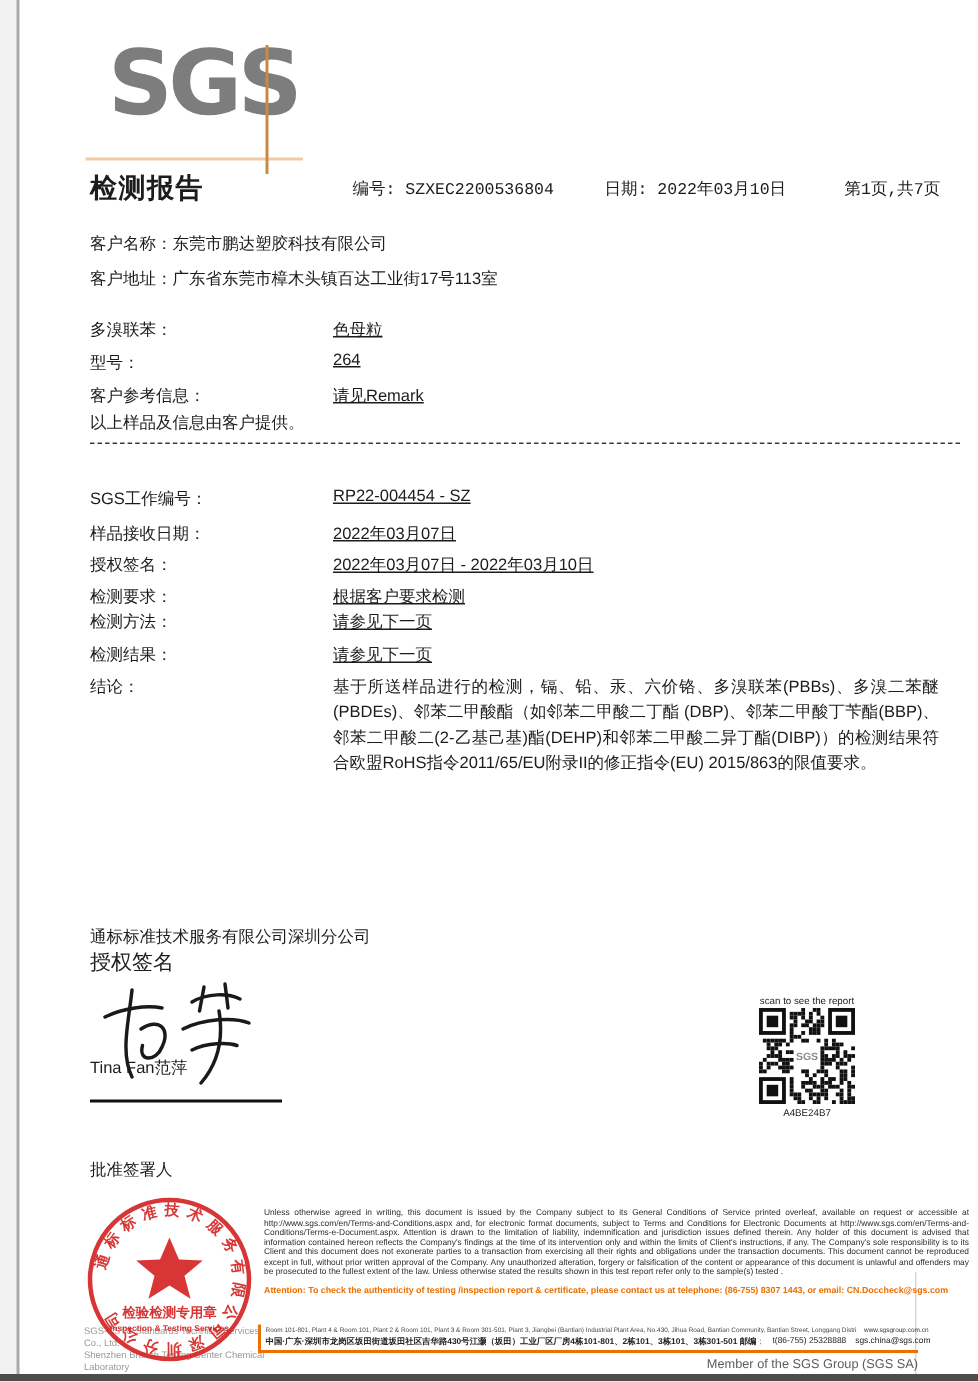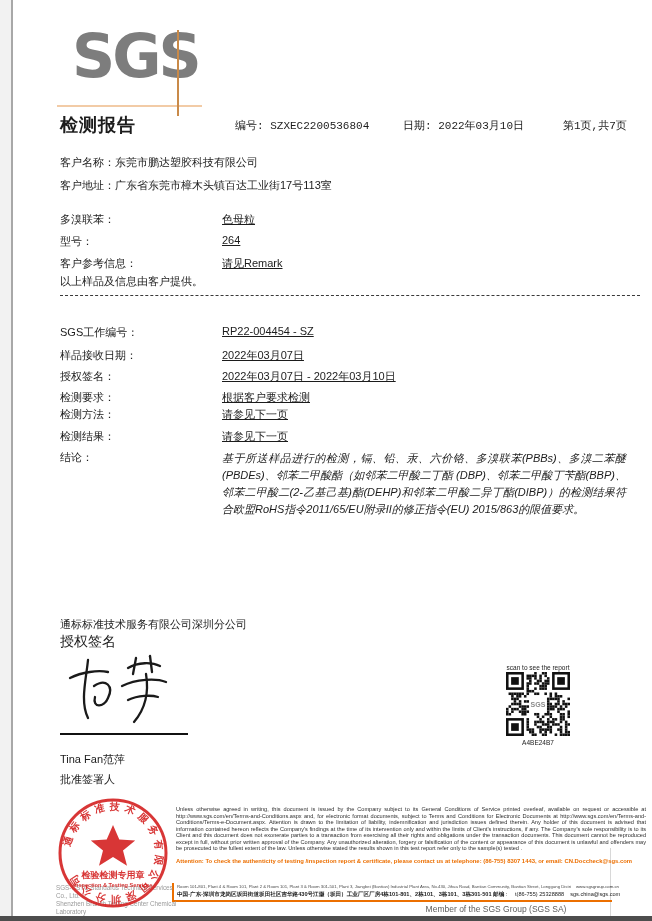--- a/index.html
+++ b/index.html
@@ -24,26 +24,26 @@
   .doc-title { left:60px; top:113px; font-size:18px; font-weight:bold; letter-spacing:1px; }
   .hdr { top:118px; font-size:11px;font-family:Liberation Mono, monospace; }
   
   .row { left:60px; width:580px; font-size:11px; position:absolute; }
   .row .lbl { position:absolute; left:0; white-space:nowrap; }
   .row .val { position:absolute; white-space:nowrap; }
   .v1 { left:55px; }
   .v2 { left:162px;text-decoration:underline; }
   .dash-sep { left:60px; top:295px; width:580px; border-top:1.5px dashed #3a3a3a; }
   .conclusion-text { position:absolute; left:162px; top:0; width:404px; white-space:normal;
-                     line-height:17px; text-align:justify;font-style:italic; }
+                     line-height:17px; text-align:justify; }
   
   .sig-company { left:60px; top:617px; font-size:11px; }
   .sig-auth { left:60px; top:633px; font-size:14px; }
   .sig-line { left:60px; top:733px; width:128px; height:2px; background:#111; }
-  .sig-name { left:60px; top:752px; font-size:11px; }
+  .sig-name { left:60px; top:704px; font-size:11px; }
   .sig-title { left:60px; top:772px; font-size:11px;font-family:Liberation Serif, serif; }
   
   .qr-caption { left:498px; top:664px; width:80px; font-size:6.5px; color:#222; text-align:center; }
   .qr-label { left:506px; top:739px; width:64px; font-size:6.5px; color:#222; text-align:center; }
   
   .stamp-gray { left:56px; top:884px; width:130px; font-size:6.3px; color:#9a9a9a; line-height:1.25; z-index:1; }
   .stamp-svg { left:54px; top:794px; z-index:2; }
   .disclaimer { left:176px; top:806px; width:470px; font-size:5.6px; line-height:1.17;
                 color:#2e2e2e; text-align:justify; }
   .attention { left:176px; top:858px; width:470px; font-size:5.9px; font-weight:bold;
@@ -52,21 +52,21 @@
   .addr1 { left:177px; top:884px; width:470px; font-size:4.3px; color:#4a4a4a;
            white-space:nowrap; overflow:hidden; display:flex; }
   .addr1 .a-txt { overflow:hidden; max-width:394px; }
   .addr1 .a-web { margin-left:5px; color:#333; }
   .addr2 { left:177px; top:891px; width:470px; font-size:5.6px; color:#222; font-weight:bold;
            white-space:nowrap; overflow:hidden; display:flex; }
   .addr2 .a-txt { overflow:hidden; max-width:330px; }
   .addr2 .a-tel { margin-left:8px; font-weight:normal; }
   .addr2 .a-mail { margin-left:6px; font-weight:normal; }
   .footer-orange-line { left:172px; top:900px; width:440px; height:2px; background:#ec6f00; }
-  .member { left:380px; top:904px; width:232px; text-align:center; font-size:8.5px; color:#5c5c5c; }
+  .member { left:380px; top:904px; width:232px; text-align:right; font-size:8.5px; color:#5c5c5c; }
 </style>
 </head>
 <body>
 
 <div class="page">
 
   <div class="abs gutter-left"></div>
   <div class="abs gutter-line"></div>
   <div class="abs right-edge"></div>
   <div class="abs bottom-strip"></div>

